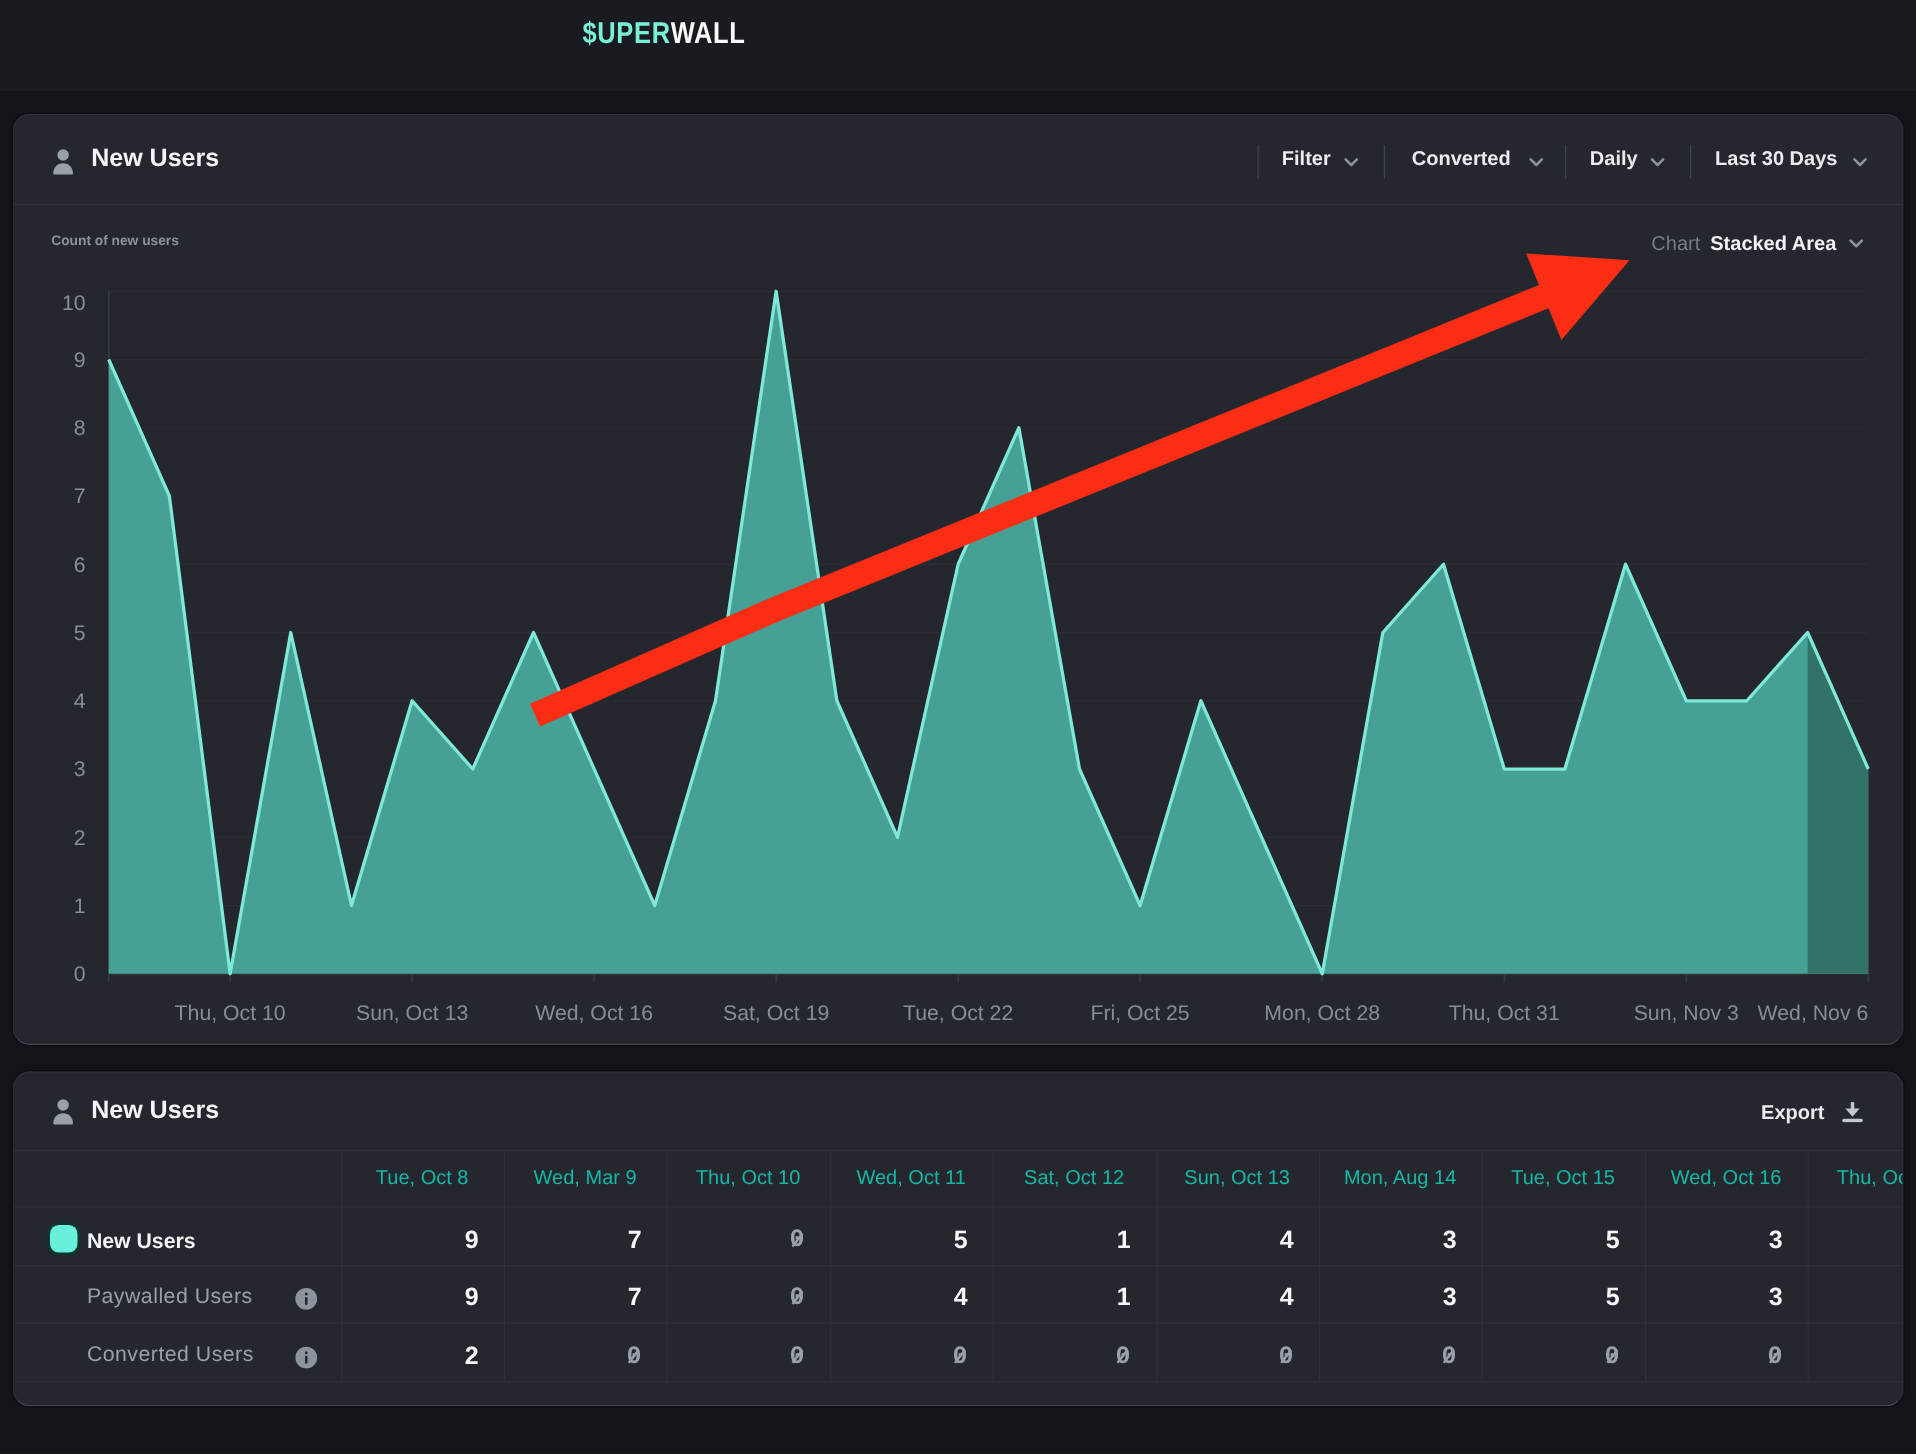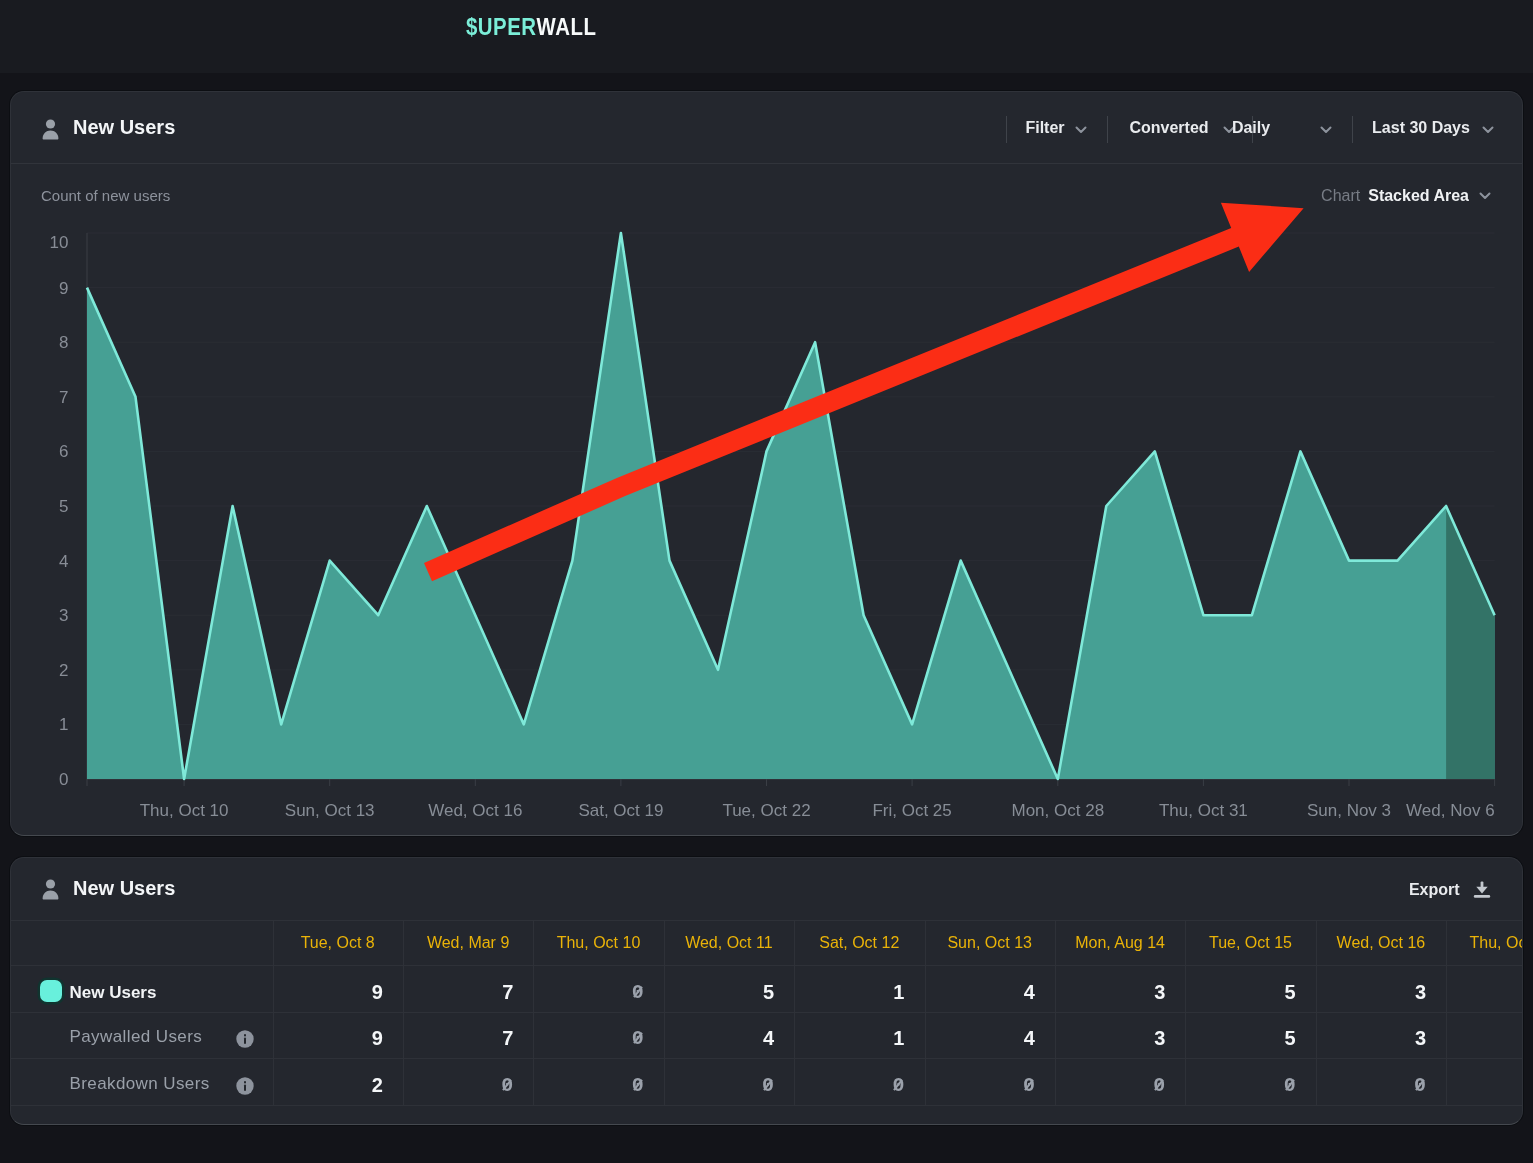--- a/index.html
+++ b/index.html
@@ -7,26 +7,26 @@
 .logo b { color:#7beed8; }
 .card { position:absolute; left:10px; width:1513px; background:#24272e; border:1px solid #2f3239; border-bottom-color:#45494f; border-radius:14px; overflow:hidden; box-shadow:0 0 0 1px #0c0e12; }
 #c1 { top:91px; height:745px; }
 #c2 { top:857px; height:268px; }
 .ct { position:absolute; font-size:20px; font-weight:700; color:#f3f5f7; left:62px; }
 .pico { position:absolute; left:31px; }
 .hdiv { position:absolute; left:0; width:1513px; height:1px; background:#31343b; }
 .sep { position:absolute; width:1px; height:27px; top:24px; background:#3f434a; }
 .ctrl { position:absolute; top:27px; font-size:16px; font-weight:700; color:#e9ebee; transform:translateX(-50%); white-space:nowrap; }
 .chev { position:absolute; top:34px; }
-.sub { position:absolute; left:30px; top:95px; font-size:15px; color:#8d929c; font-weight:400; }
+.sub { position:absolute; left:30px; top:95px; font-size:11px; color:#8d929c; font-weight:700; }
 .chartsel { position:absolute; top:95px; right:31px; font-size:16px; white-space:nowrap;margin-left:19px; }
 .chartsel .g { color:#777c85; }
 .chartsel .w { color:#f0f2f4; font-weight:700; margin-left:8px; margin-right:10px; }
 .exp { position:absolute; top:22px; right:31px; font-size:16px; font-weight:700; color:#e9ebee; }
-.th { position:absolute; top:62px; width:130.4px; height:45px; line-height:45px; text-align:center; font-size:16px; color:#eab308; }
+.th { position:absolute; top:62px; width:130.4px; height:45px; line-height:45px; text-align:center; font-size:16px; color:#14b8a6; }
 .cl { position:absolute; top:62px; height:184.5px; width:1px; background:#2e3138; }
 .rl { position:absolute; width:1513px; height:1px; background:#2e3138; }
 .vn { position:absolute; width:110.4px; height:46.5px; line-height:55px; text-align:right; font-size:20px; font-weight:700; color:#f4f6f8; }
 .vz { position:absolute; width:110.4px; height:46.5px; line-height:56px; text-align:right; font-family:"Liberation Mono",monospace; font-size:20px; font-weight:700; color:#9ba1ab; }
 .z { position:relative; display:inline-block; }
 .z::after { content:""; position:absolute; left:50%; top:50%; width:2px; height:13px; background:#9ba1ab; transform:translate(-50%,-57%) rotate(38deg); }
 .rowlab { position:absolute; font-size:17px; letter-spacing:0.4px; color:#9aa0a9; left:58.5px; }
 .nu1 { position:absolute; left:58.5px; font-size:17px; font-weight:700; color:#f2f4f6; }
 .sw { position:absolute; left:28.5px; width:22px; height:22px; border-radius:7px; background:#68f0dc; box-shadow:0 0 0 2.5px #10342f; }
 .info { position:absolute; left:225px; }
@@ -45,21 +45,21 @@
   <div class="ctrl" style="left:1034px">Filter</div>
   <svg class="chev" style="left:1064px" width="12" height="8" viewBox="0 0 12 8">
       <path d="M1.5 1.5 6 6 10.5 1.5" stroke="#8d939d" stroke-width="2" fill="none" stroke-linecap="round" stroke-linejoin="round"></path>
     </svg>
   <div class="sep" style="left:1095.5px"></div>
   <div class="ctrl" style="left:1158px">Converted</div>
   <svg class="chev" style="left:1212px" width="12" height="8" viewBox="0 0 12 8">
       <path d="M1.5 1.5 6 6 10.5 1.5" stroke="#8d939d" stroke-width="2" fill="none" stroke-linecap="round" stroke-linejoin="round"></path>
     </svg>
   <div class="sep" style="left:1240.6px"></div>
-  <div class="ctrl" style="left:1240px">Daily</div>
+  <div class="ctrl" style="left:1280px">Daily</div>
   <svg class="chev" style="left:1309px" width="12" height="8" viewBox="0 0 12 8">
       <path d="M1.5 1.5 6 6 10.5 1.5" stroke="#8d939d" stroke-width="2" fill="none" stroke-linecap="round" stroke-linejoin="round"></path>
     </svg>
   <div class="sep" style="left:1340.5px"></div>
   <div class="ctrl" style="left:1410px">Last 30 Days</div>
   <svg class="chev" style="left:1471px" width="12" height="8" viewBox="0 0 12 8">
       <path d="M1.5 1.5 6 6 10.5 1.5" stroke="#8d939d" stroke-width="2" fill="none" stroke-linecap="round" stroke-linejoin="round"></path>
     </svg>
   <div class="hdiv" style="top:71px"></div>
   <div class="sub">Count of new users</div>
@@ -154,21 +154,21 @@
     <div class="th" style="left:1304.7px">Wed, Oct 16</div>
     <div class="th" style="left:1435.1px">Thu, Oct 17</div>
   <div class="sw" style="top:122px"></div>
   <div class="nu1" style="top:125px">New Users</div>
   <div class="rowlab" style="top:169px">Paywalled Users</div>
   <svg class="info" style="top:172px" width="18" height="18" viewBox="0 0 18 18">
       <circle cx="9" cy="9" r="8.7" fill="#8d939d"></circle>
       <rect x="8" y="4" width="2" height="2.4" rx="1" fill="#23262c"></rect>
       <rect x="8" y="7.6" width="2" height="6.4" rx="1" fill="#23262c"></rect>
     </svg>
-  <div class="rowlab" style="top:215.5px">Breakdown Users</div>
+  <div class="rowlab" style="top:215.5px">Converted Users</div>
   <svg class="info" style="top:218.5px" width="18" height="18" viewBox="0 0 18 18">
       <circle cx="9" cy="9" r="8.7" fill="#8d939d"></circle>
       <rect x="8" y="4" width="2" height="2.4" rx="1" fill="#23262c"></rect>
       <rect x="8" y="7.6" width="2" height="6.4" rx="1" fill="#23262c"></rect>
     </svg>
   <div class="vn" style="left:261.5px;top:107px">9</div>
     <div class="vn" style="left:391.9px;top:107px">7</div>
     <div class="vz" style="left:522.3px;top:107px"><span class="z">0</span></div>
     <div class="vn" style="left:652.7px;top:107px">5</div>
     <div class="vn" style="left:783.1px;top:107px">1</div>

